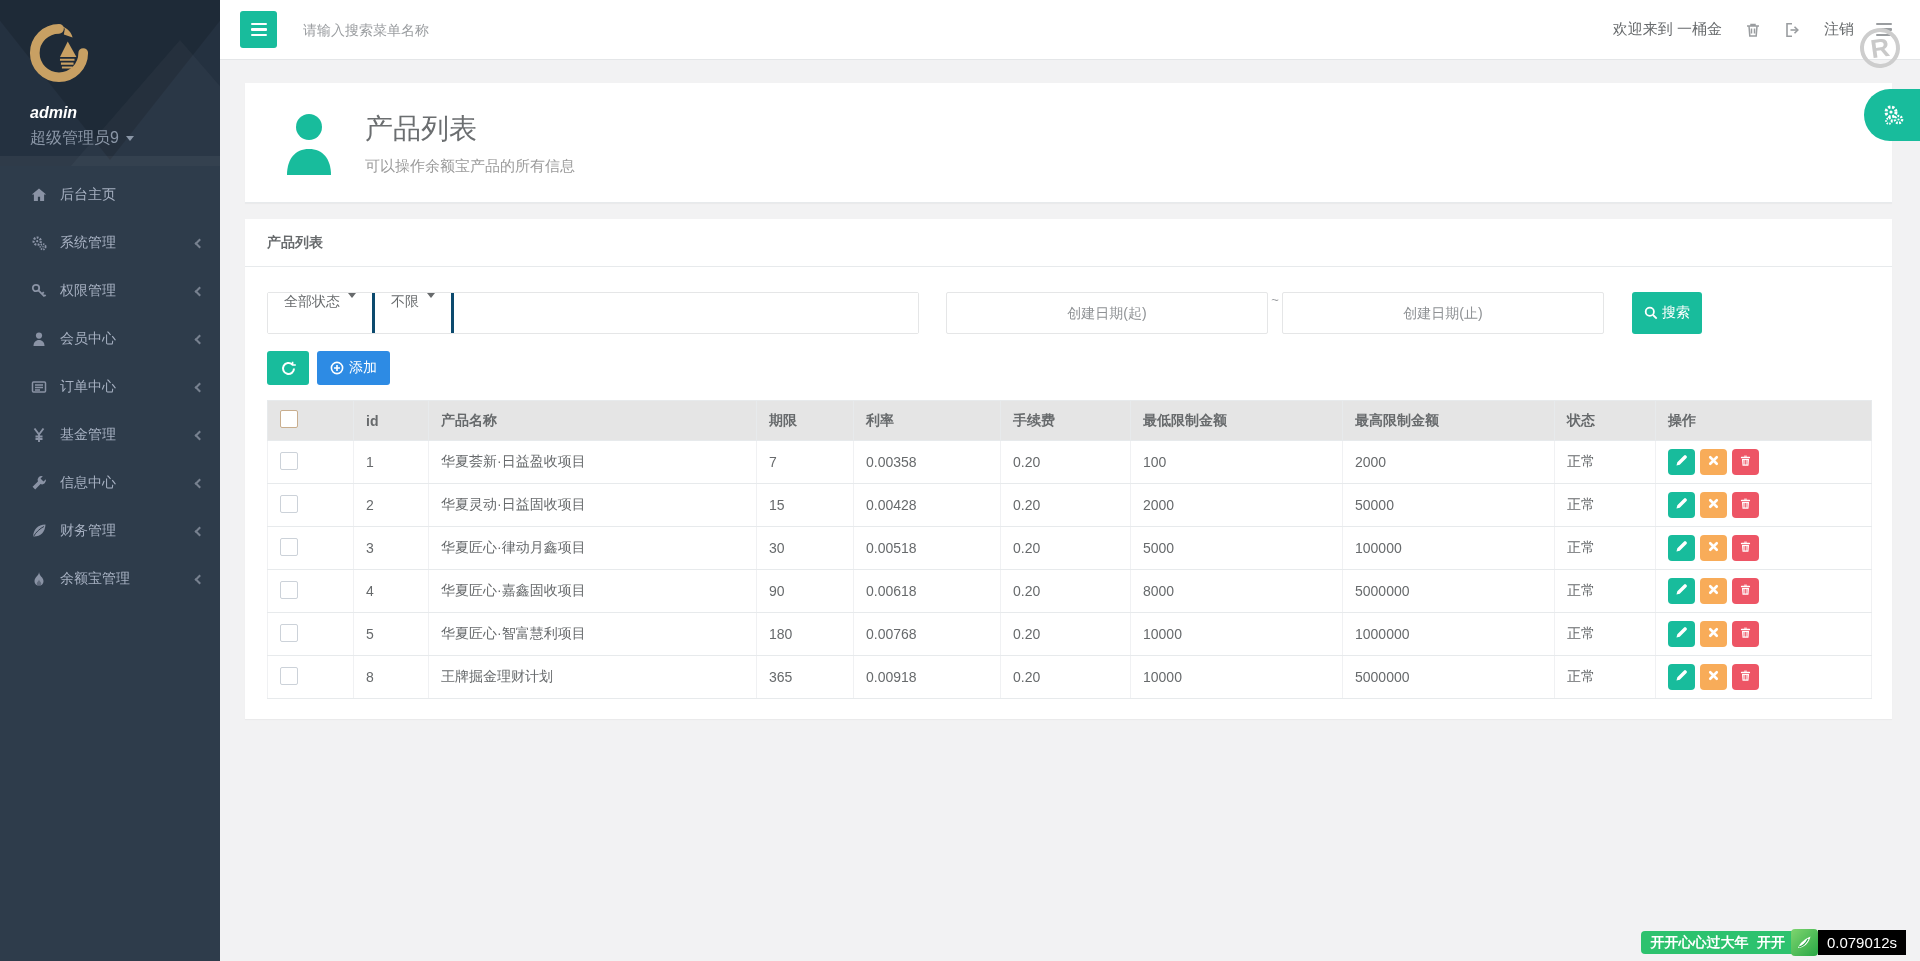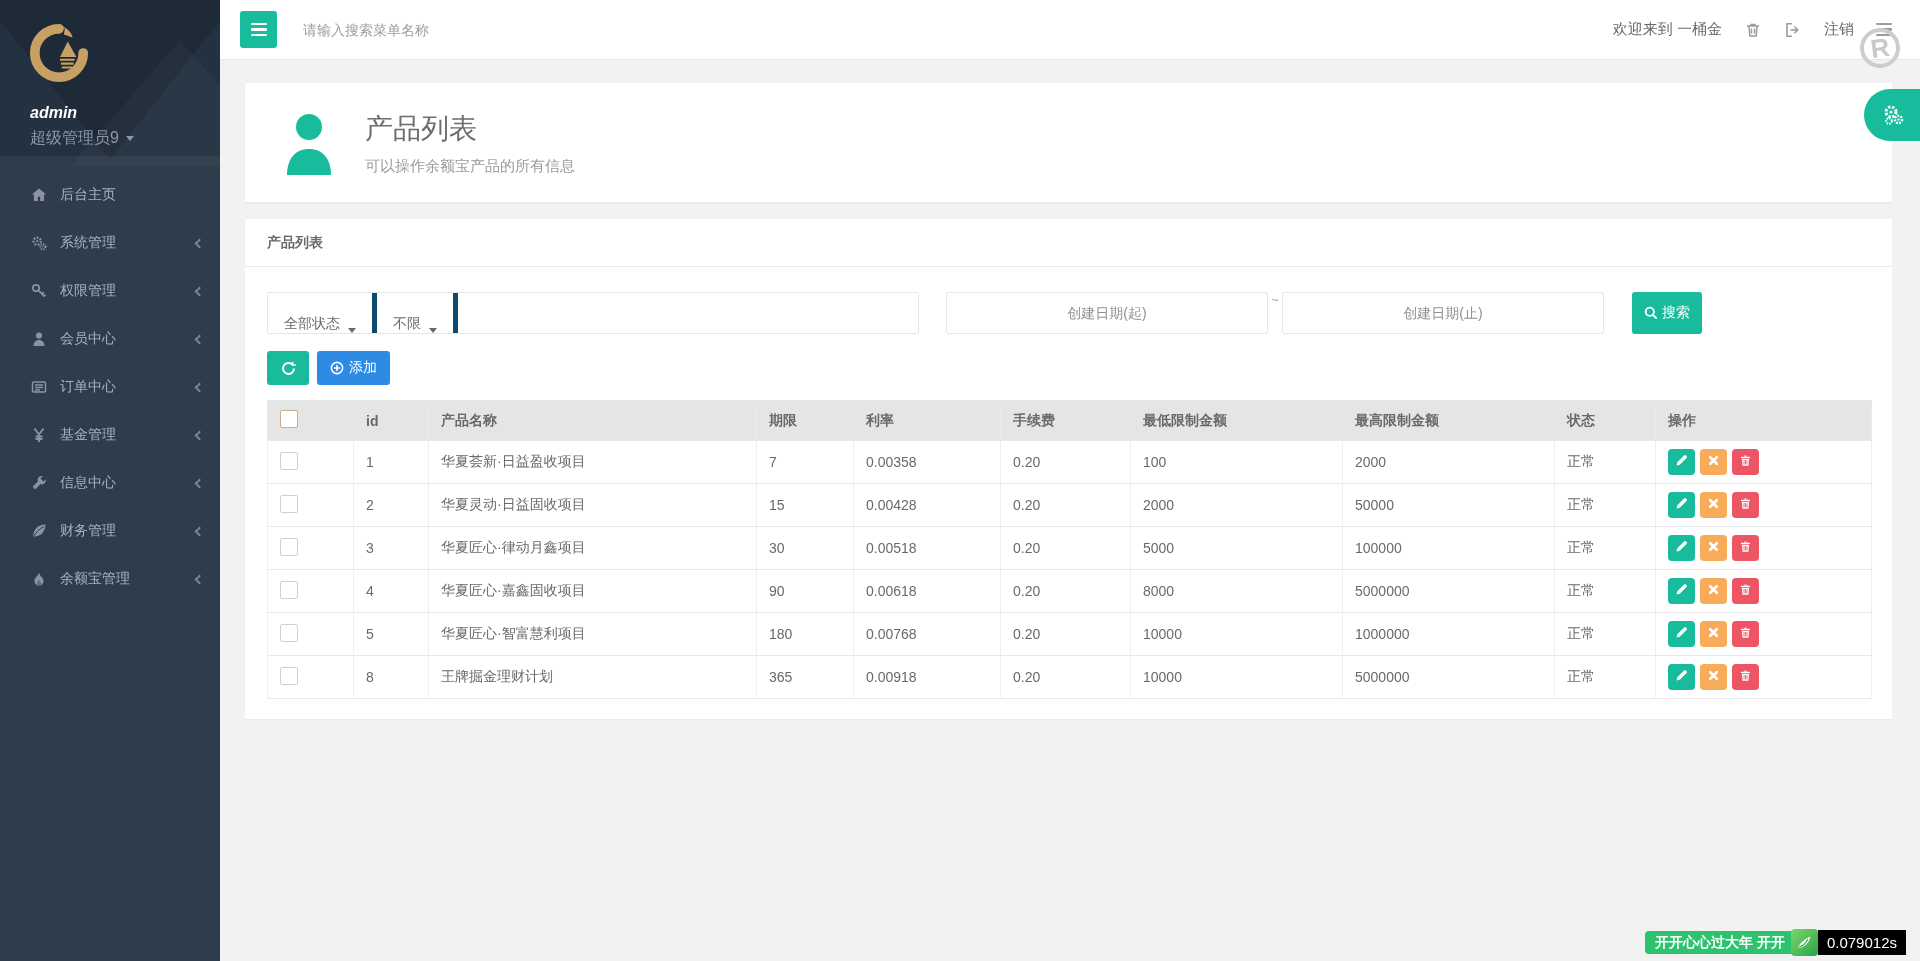--- a/index.html
+++ b/index.html
@@ -66,22 +66,22 @@
   .page-title { font-size:28px; color:#6b6e70; font-weight:normal; }
   .page-subtitle { font-size:15px; color:#9b9b9b; margin-top:9px; }
 
   .panel { margin:16px 28px 0 25px; background:#ffffff; box-shadow:0 1px 1px rgba(0,0,0,.03); }
   .panel-header { height:48px; display:flex; align-items:center; padding-left:22px;
     border-bottom:1px solid #e7eaec; color:#676a6c; font-size:14px; font-weight:bold; }
   .panel-body { padding:25px 22px 20px 22px; }
 
   .filter-row { display:flex; align-items:center; }
   .input-group { display:flex; width:652px; height:42px; border:1px solid #e5e6e7; border-radius:2px; background:#fff; }
-  .dd-btn { display:flex; align-items:flex-end; gap:8px; padding:0 16px; font-size:14px; color:#676a6c;
-    background:#fff; border:none; border-right:5px solid #0c4a6e; cursor:pointer; white-space:nowrap; }
+  .dd-btn { display:flex; align-items:flex-start; gap:8px; padding:0 16px; font-size:14px; color:#676a6c;
+    background:#fff; border:none; border-right:3px solid #0c4a6e; cursor:pointer; white-space:nowrap; }
   .dd-btn .caret-down { border-top-color:#676a6c; }
   .kw-input { flex:1; border:none; outline:none; font-size:14px; padding:0 12px; color:#555; }
   .date-group { display:flex; align-items:center; margin-left:27px;border-radius:21px; }
   .date-input { width:322px; height:42px; border:1px solid #e5e6e7; border-radius:2px; font-size:14px;
     color:#555; text-align:center; outline:none; }
   .date-input::placeholder { color:#8e9194; }
   .tilde { width:14px; text-align:center; color:#9a9da0; font-size:13px; align-self:flex-start; }
   .search-btn { margin-left:28px; width:70px; height:42px; background:#18bc9c; color:#fff; border:none;
     border-radius:3px; font-size:14px; display:flex; align-items:center; justify-content:center; gap:4px; cursor:pointer; }
   .search-btn svg { width:14px; height:14px; }
@@ -110,21 +110,21 @@
 
   
   .gear-fab { position:fixed; right:0; top:89px; width:56px; height:52px; background:#18bc9c;
     border:none; border-radius:28px 0 0 28px; cursor:pointer; z-index:40;
     display:flex; align-items:center; justify-content:flex-start; padding-left:16px; }
   .gear-fab svg { width:26px; height:26px; }
 
   
   .footer-right { position:fixed; right:14px; bottom:5px; display:flex; align-items:center; z-index:50; }
   .fest-badge { background:#2dc26e; color:#fff; font-weight:bold; font-size:14px; height:23px;
-    display:flex; align-items:center; padding:0 24px 0 10px; border-radius:4px; white-space:nowrap; }
+    display:flex; align-items:center; padding:0 24px 0 10px; border-radius:4px; white-space:nowrap;font-family:Liberation Mono, monospace; }
   .fest-logo { width:27px; height:27px; border-radius:4px; margin:0 -2px 0 -18px; position:relative; z-index:2;
     background:linear-gradient(135deg,#7ed56f,#28a745); display:flex; align-items:center; justify-content:center; }
   .fest-logo svg { width:19px; height:19px; }
   .timer-badge { background:#000000; color:#ffffff; font-size:15px; height:25px; display:flex;
     align-items:center; padding:0 9px; margin-left:2px; }
 </style>
 </head>
 <body>
 
 <aside class="sidebar">

